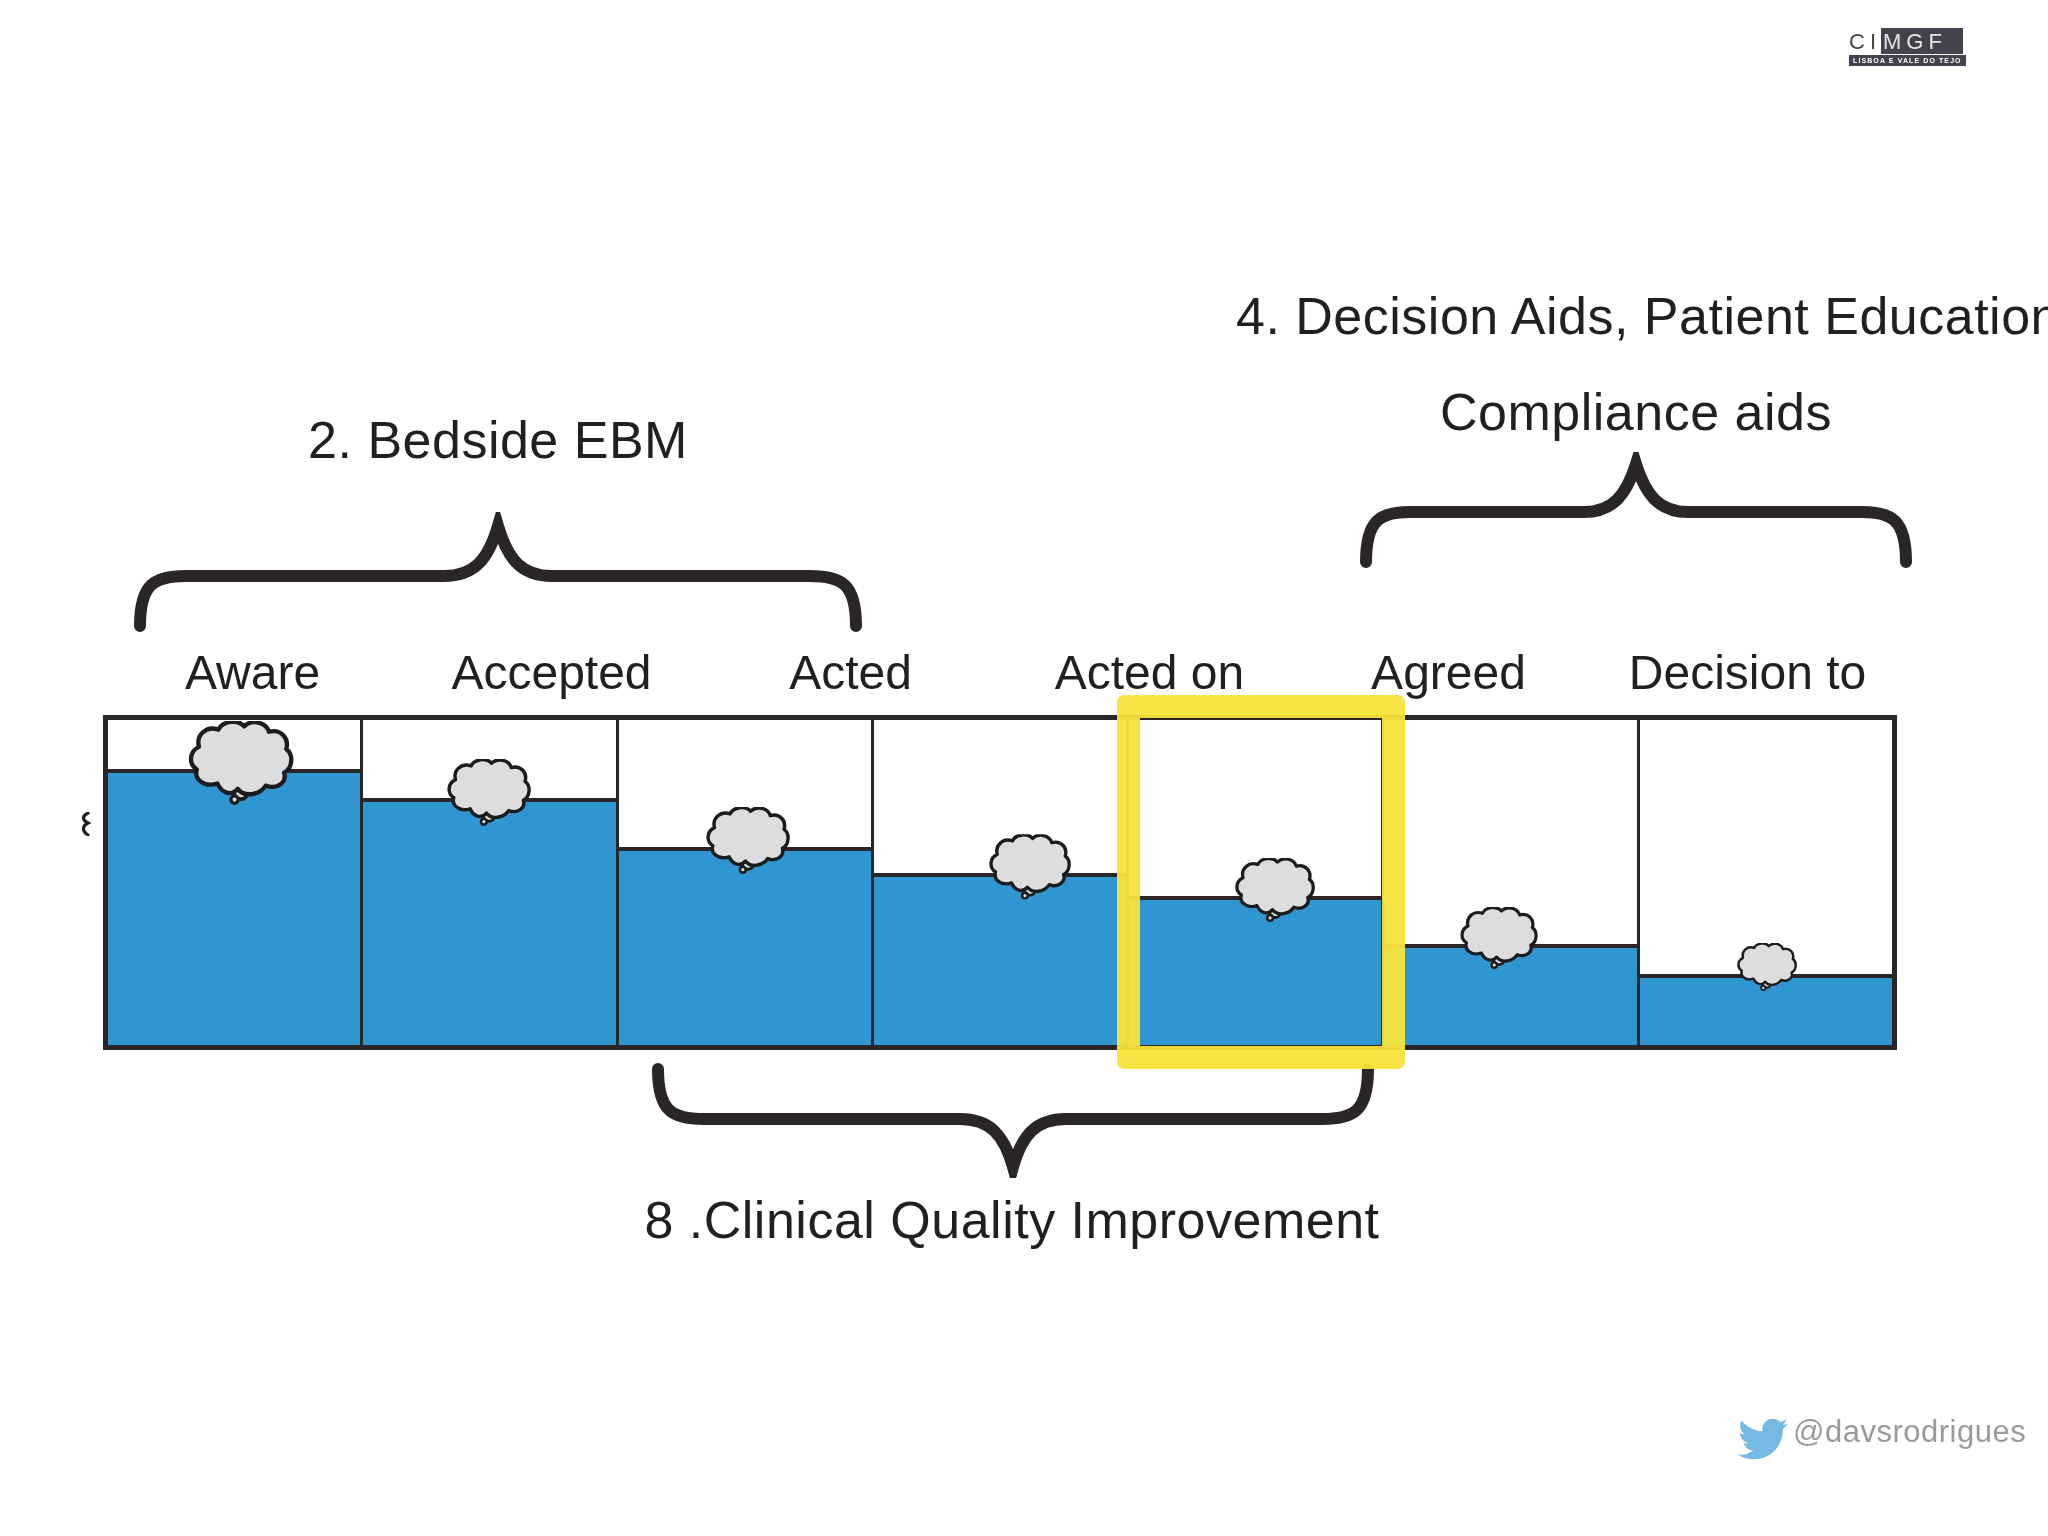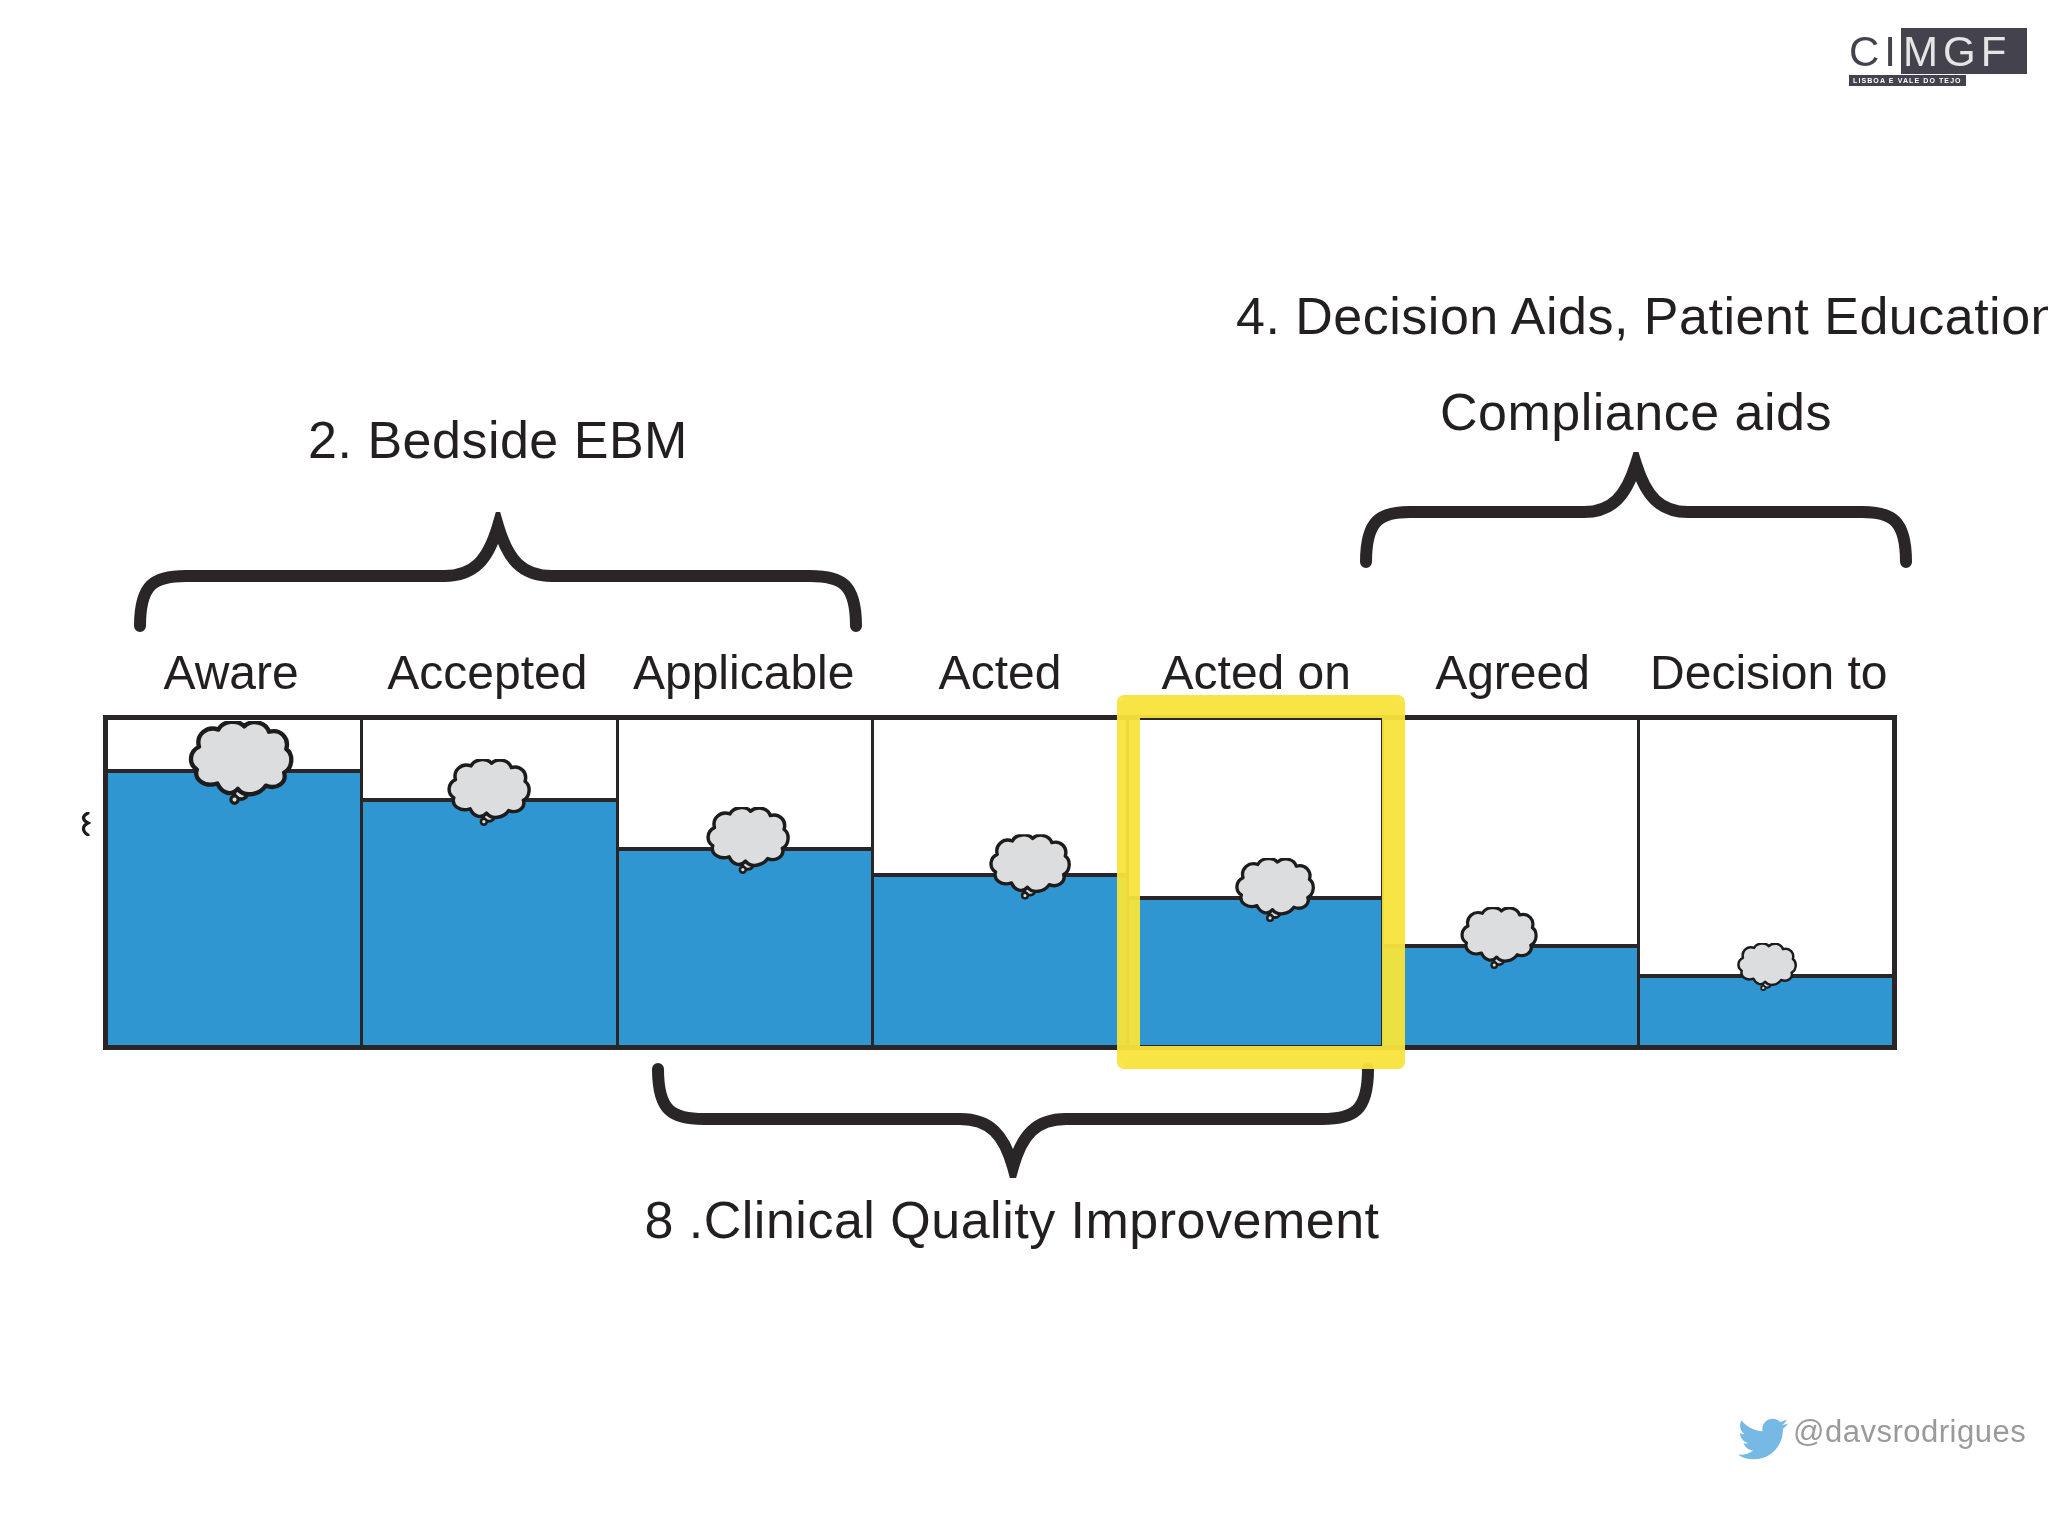--- a/index.html
+++ b/index.html
@@ -37,21 +37,21 @@
   .cloud{position:absolute;left:50%;z-index:3;}
   
   .highlight-box{
     position:absolute;left:1120px;top:698px;width:282px;height:368px;z-index:4;
     box-sizing:border-box;border:18px solid var(--highlight,#f8e43c);border-radius:4px;
     box-shadow:0 0 0 3px var(--highlight,#f8e43c), inset 0 0 0 2px var(--highlight,#f8e43c);
     opacity:0.95;
   }
   
   .logo{position:absolute;left:1849px;top:28px;line-height:1;}
-  .logo-row{display:flex;align-items:stretch;font-size:42px;letter-spacing:5px;color:var(--logo-dark,#44434d);}
+  .logo-row{display:flex;align-items:stretch;font-size:22px;letter-spacing:5px;color:var(--logo-dark,#44434d);}
   .logo-ci{padding-top:3px;}
   .logo-mgf{background:var(--logo-dark,#44434d);color:#e5e5e5;padding:3px 16px 1px 2px;}
   .logo-bar{
     background:var(--logo-dark,#44434d);color:#fff;font-size:7px;font-weight:bold;
     letter-spacing:1.1px;padding:2px 4px;width:max-content;margin-top:1px;white-space:nowrap;
   }
   
   .twitter{position:absolute;left:1733px;top:1414px;display:flex;}
   .twitter-bird{width:60px;height:50px;}
   .twitter-handle{font-size:31px;color:var(--handle-gray,#9a9a9a);letter-spacing:0.5px;}
@@ -93,21 +93,20 @@
   <svg class="brace brace-4" width="560" height="118" viewBox="0 0 560 118">
     <path d="M10,110 C10,68 24,60 54,60 L228,60 C256,60 270,44 280,12 C290,44 304,60 332,60 L506,60 C536,60 550,68 550,110"></path>
   </svg>
   <svg class="brace brace-3" width="730" height="115" viewBox="0 0 730 115">
     <path d="M10,6 C10,48 24,56 56,56 L312,56 C342,56 356,72 365,104 C374,72 388,56 418,56 L674,56 C706,56 720,48 720,6"></path>
   </svg>
 
   <div class="labels-row">
     <div class="cl">Aware</div>
     <div class="cl">Accepted</div>
-    <div class="cl">Applicable</div>
     <div class="cl">Acted</div>
     <div class="cl">Acted on</div>
     <div class="cl">Agreed</div>
     <div class="cl">Decision to</div>
   </div>
 
   <div class="chart">
     <div class="col">
       <div class="water" style="height: 85%;"></div>
       <svg class="cloud" style="width: 108px; height: 84px; margin-left: -47px; top: calc(15% - 48px);" viewBox="0 0 100 78">

